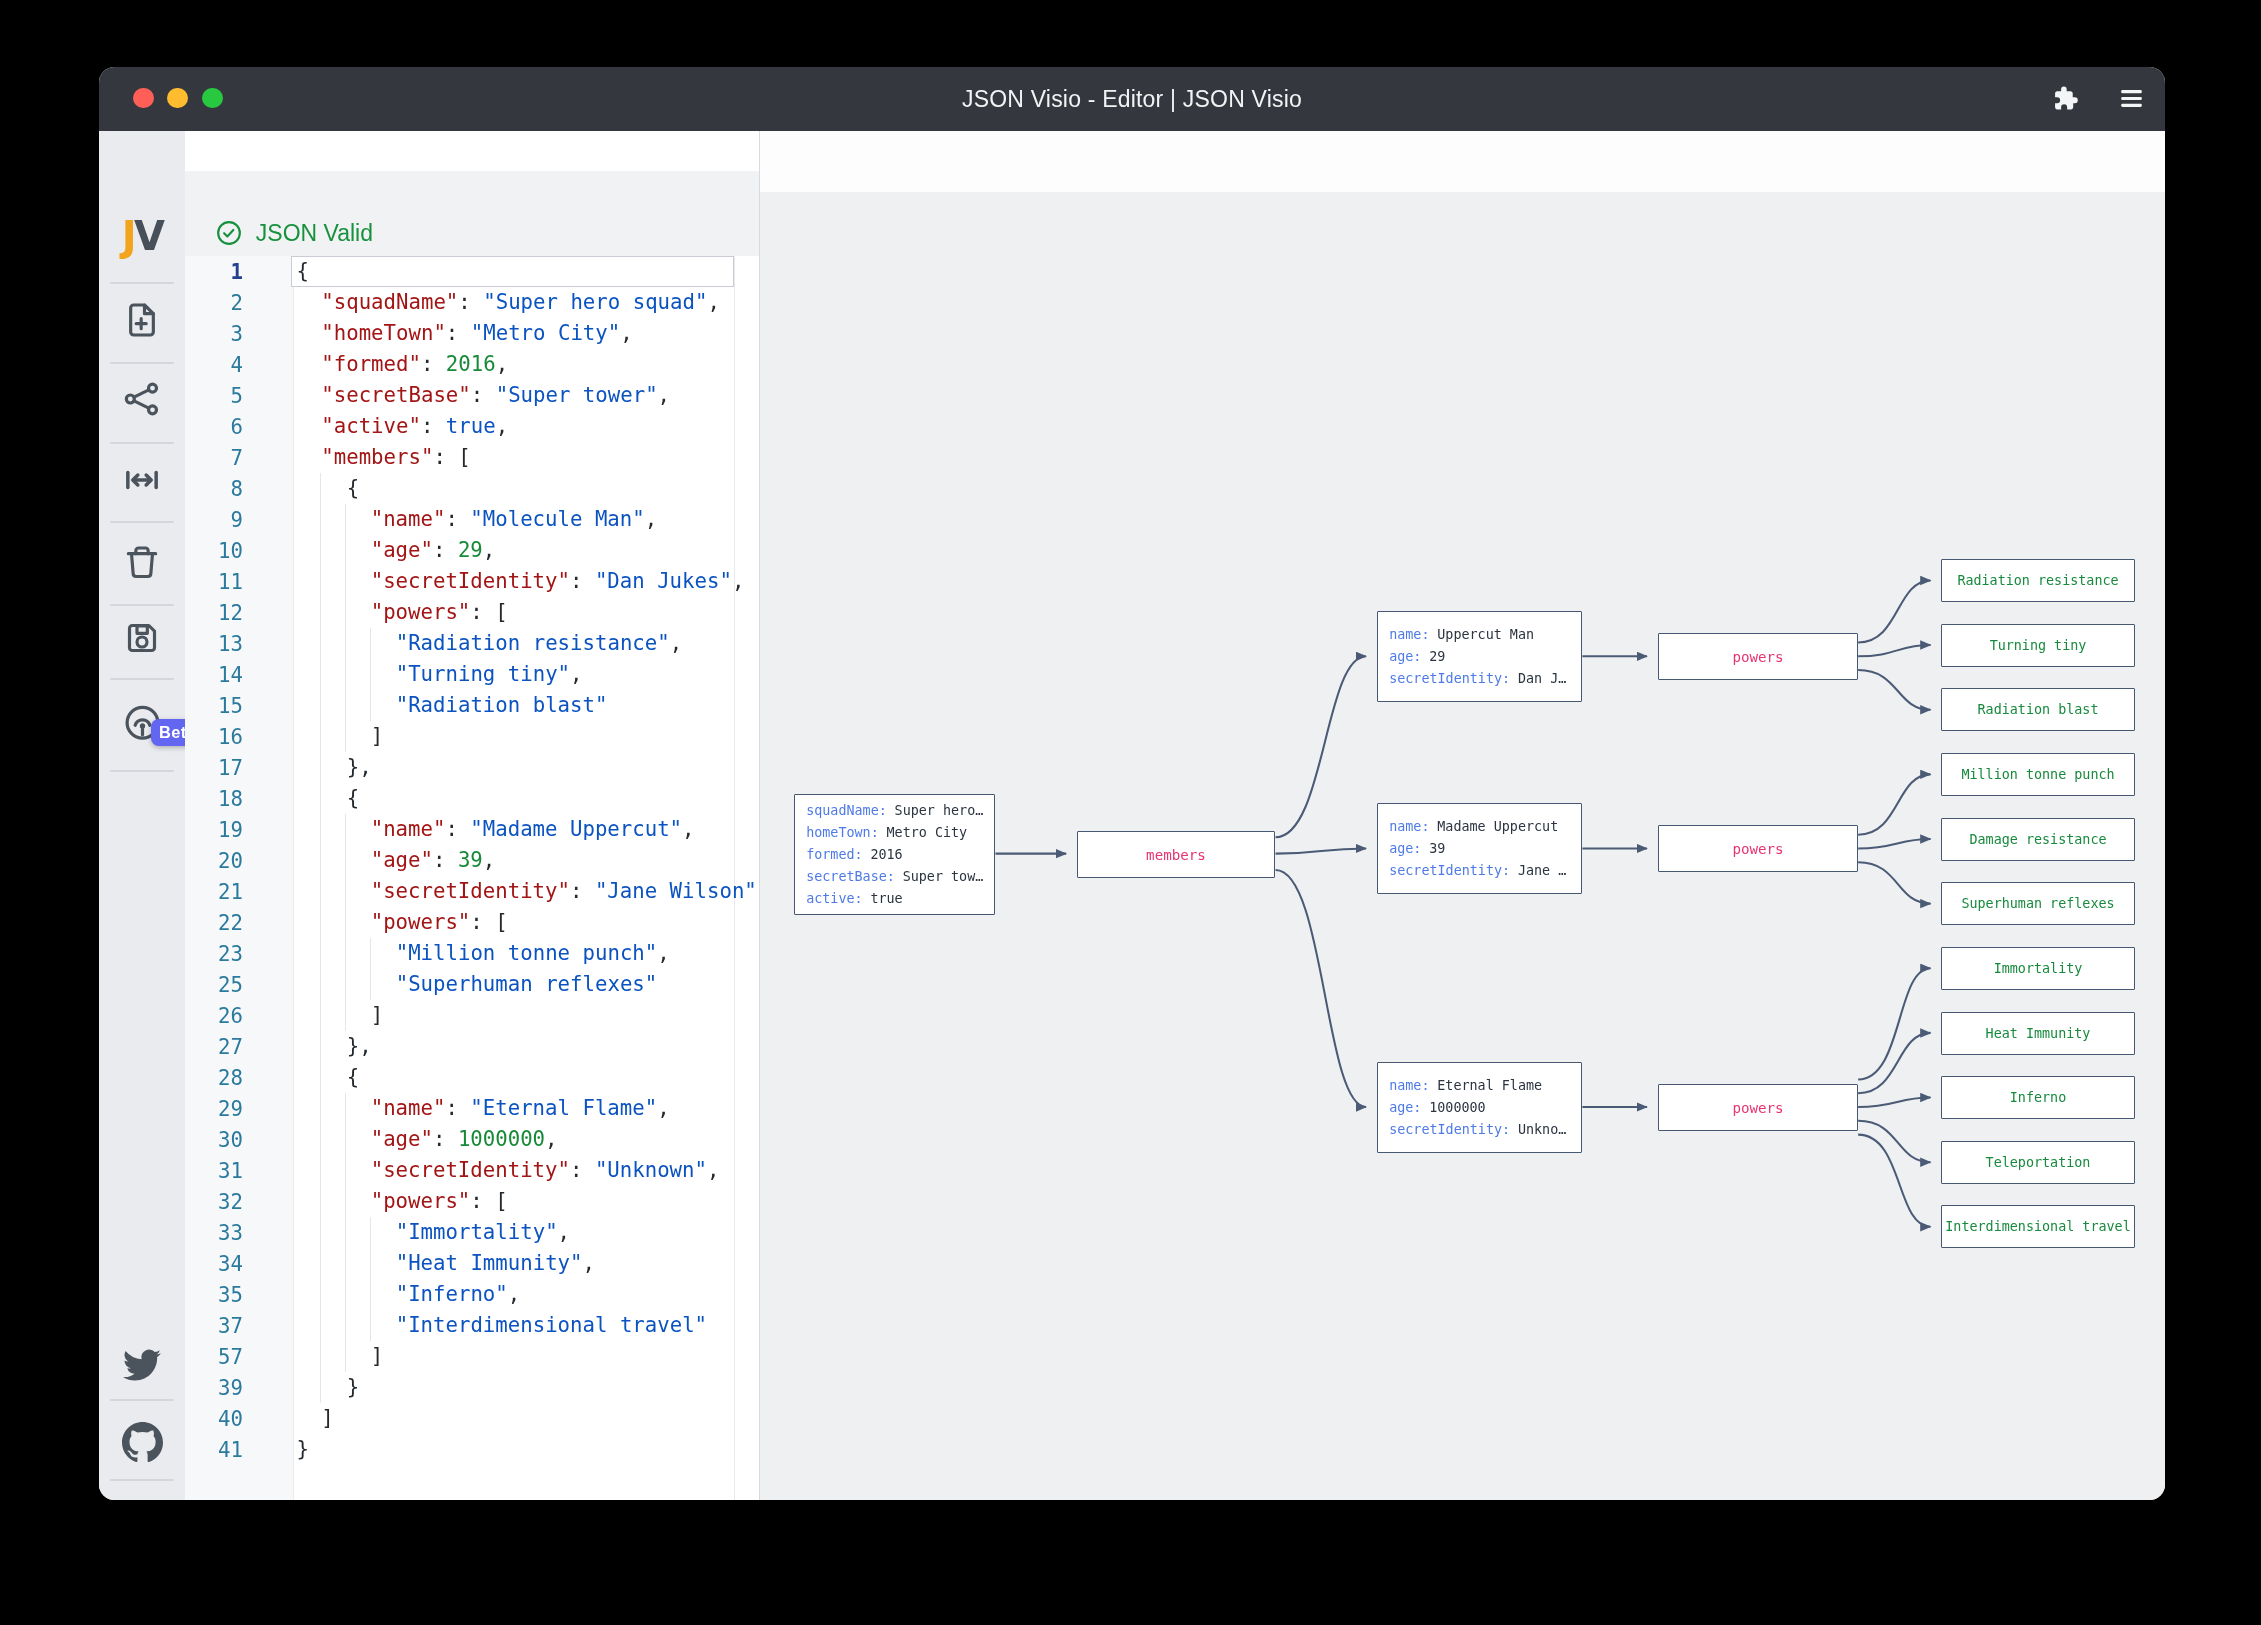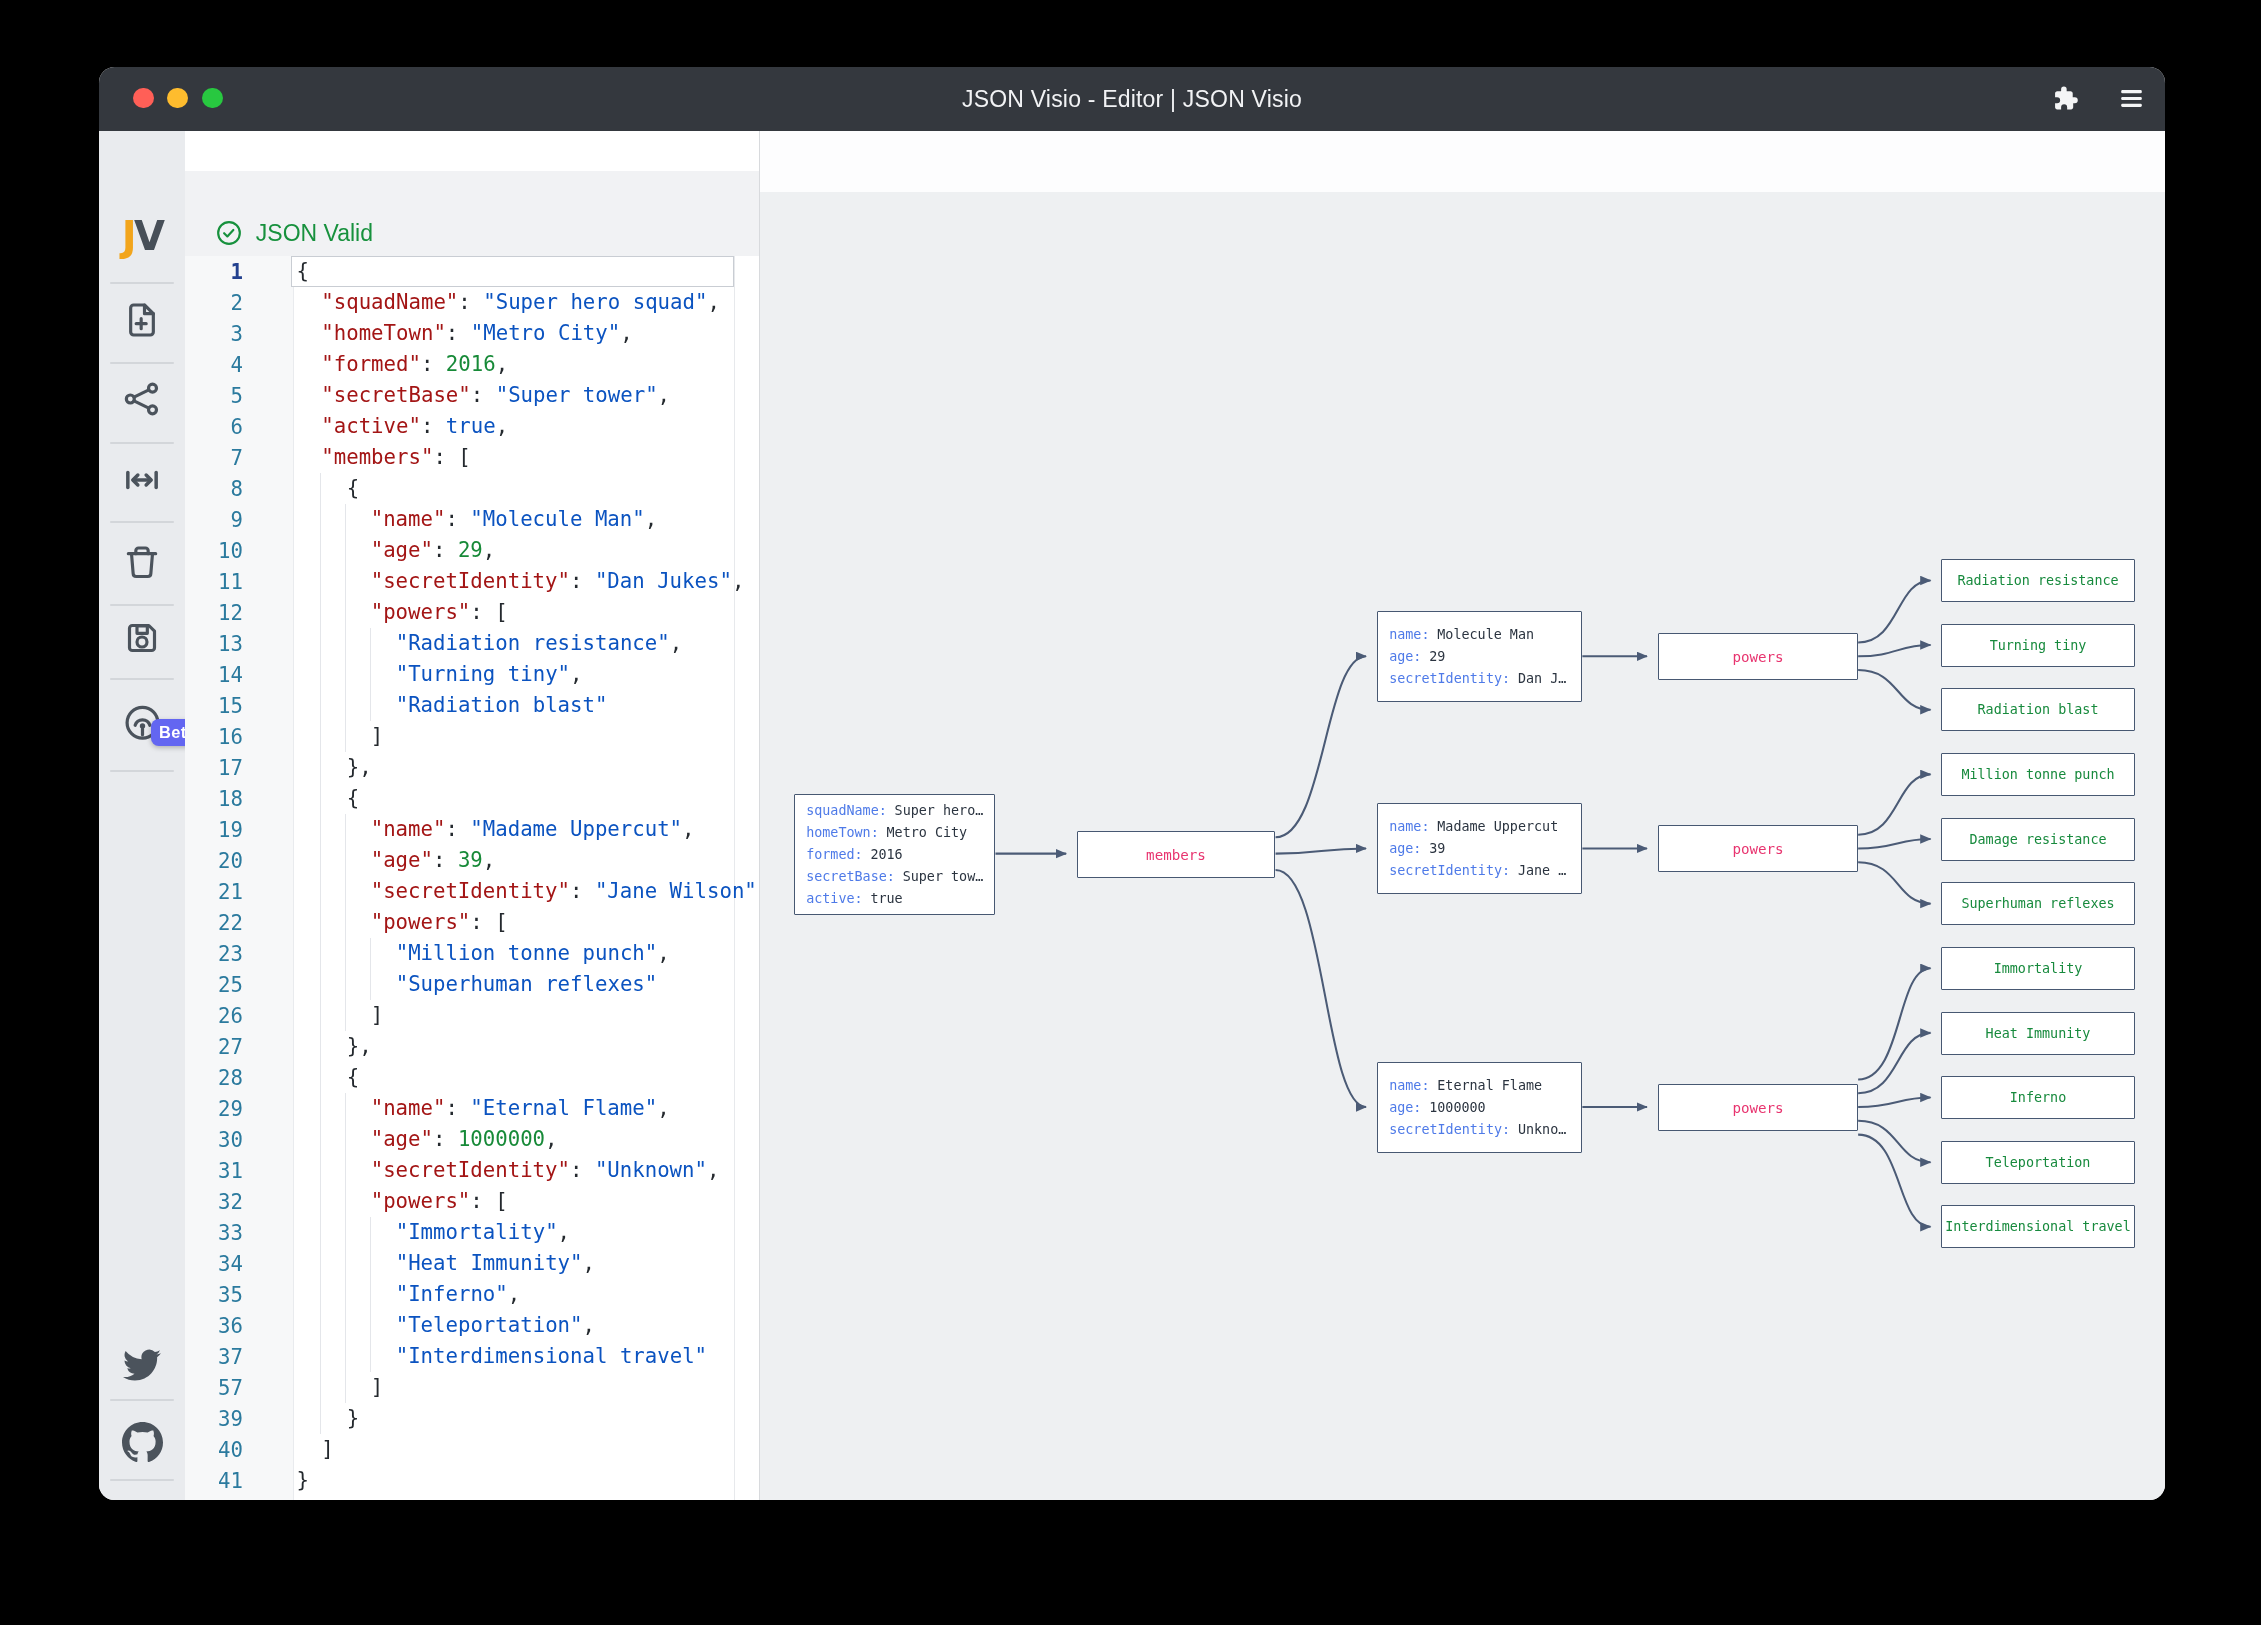--- a/index.html
+++ b/index.html
@@ -311,24 +311,20 @@
         </div>
         <div class="line">
           <div class="ln">34</div>
           <div class="lc"><span class="ind" style="width: 98px;"></span><span class="ts">"Heat Immunity"</span><span class="tp">,</span></div>
         </div>
         <div class="line">
           <div class="ln">35</div>
           <div class="lc"><span class="ind" style="width: 98px;"></span><span class="ts">"Inferno"</span><span class="tp">,</span></div>
         </div>
         <div class="line">
-          <div class="ln">36</div>
-          <div class="lc"><span class="ind" style="width: 98px;"></span><span class="ts">"Teleportation"</span><span class="tp">,</span></div>
-        </div>
-        <div class="line">
           <div class="ln">37</div>
           <div class="lc"><span class="ind" style="width: 98px;"></span><span class="ts">"Interdimensional travel"</span></div>
         </div>
         <div class="line">
           <div class="ln">57</div>
           <div class="lc"><span class="ind" style="width: 73px;"></span><span class="tp">]</span></div>
         </div>
         <div class="line">
           <div class="ln">39</div>
           <div class="lc"><span class="ind" style="width: 49px;"></span><span class="tp">}</span></div>
@@ -397,21 +393,21 @@
         </div>
     </div>
 
     <div class="gnode lbl" style="left:317px;top:639px;width:198px;height:47px">
       <span>members</span>
     </div>
 
     <div class="gnode obj" style="left:617px;top:419px;width:205px;height:91px">
       <div class="grow">
           <span class="k">name:</span>
-          <span class="v">Molecule Man</span>
+          <span class="v">Uppercut Man</span>
         </div>
       <div class="grow">
           <span class="k">age:</span>
           <span class="v">29</span>
         </div>
       <div class="grow">
           <span class="k">secretIdentity:</span>
           <span class="v">Dan J…</span>
         </div>
     </div>

